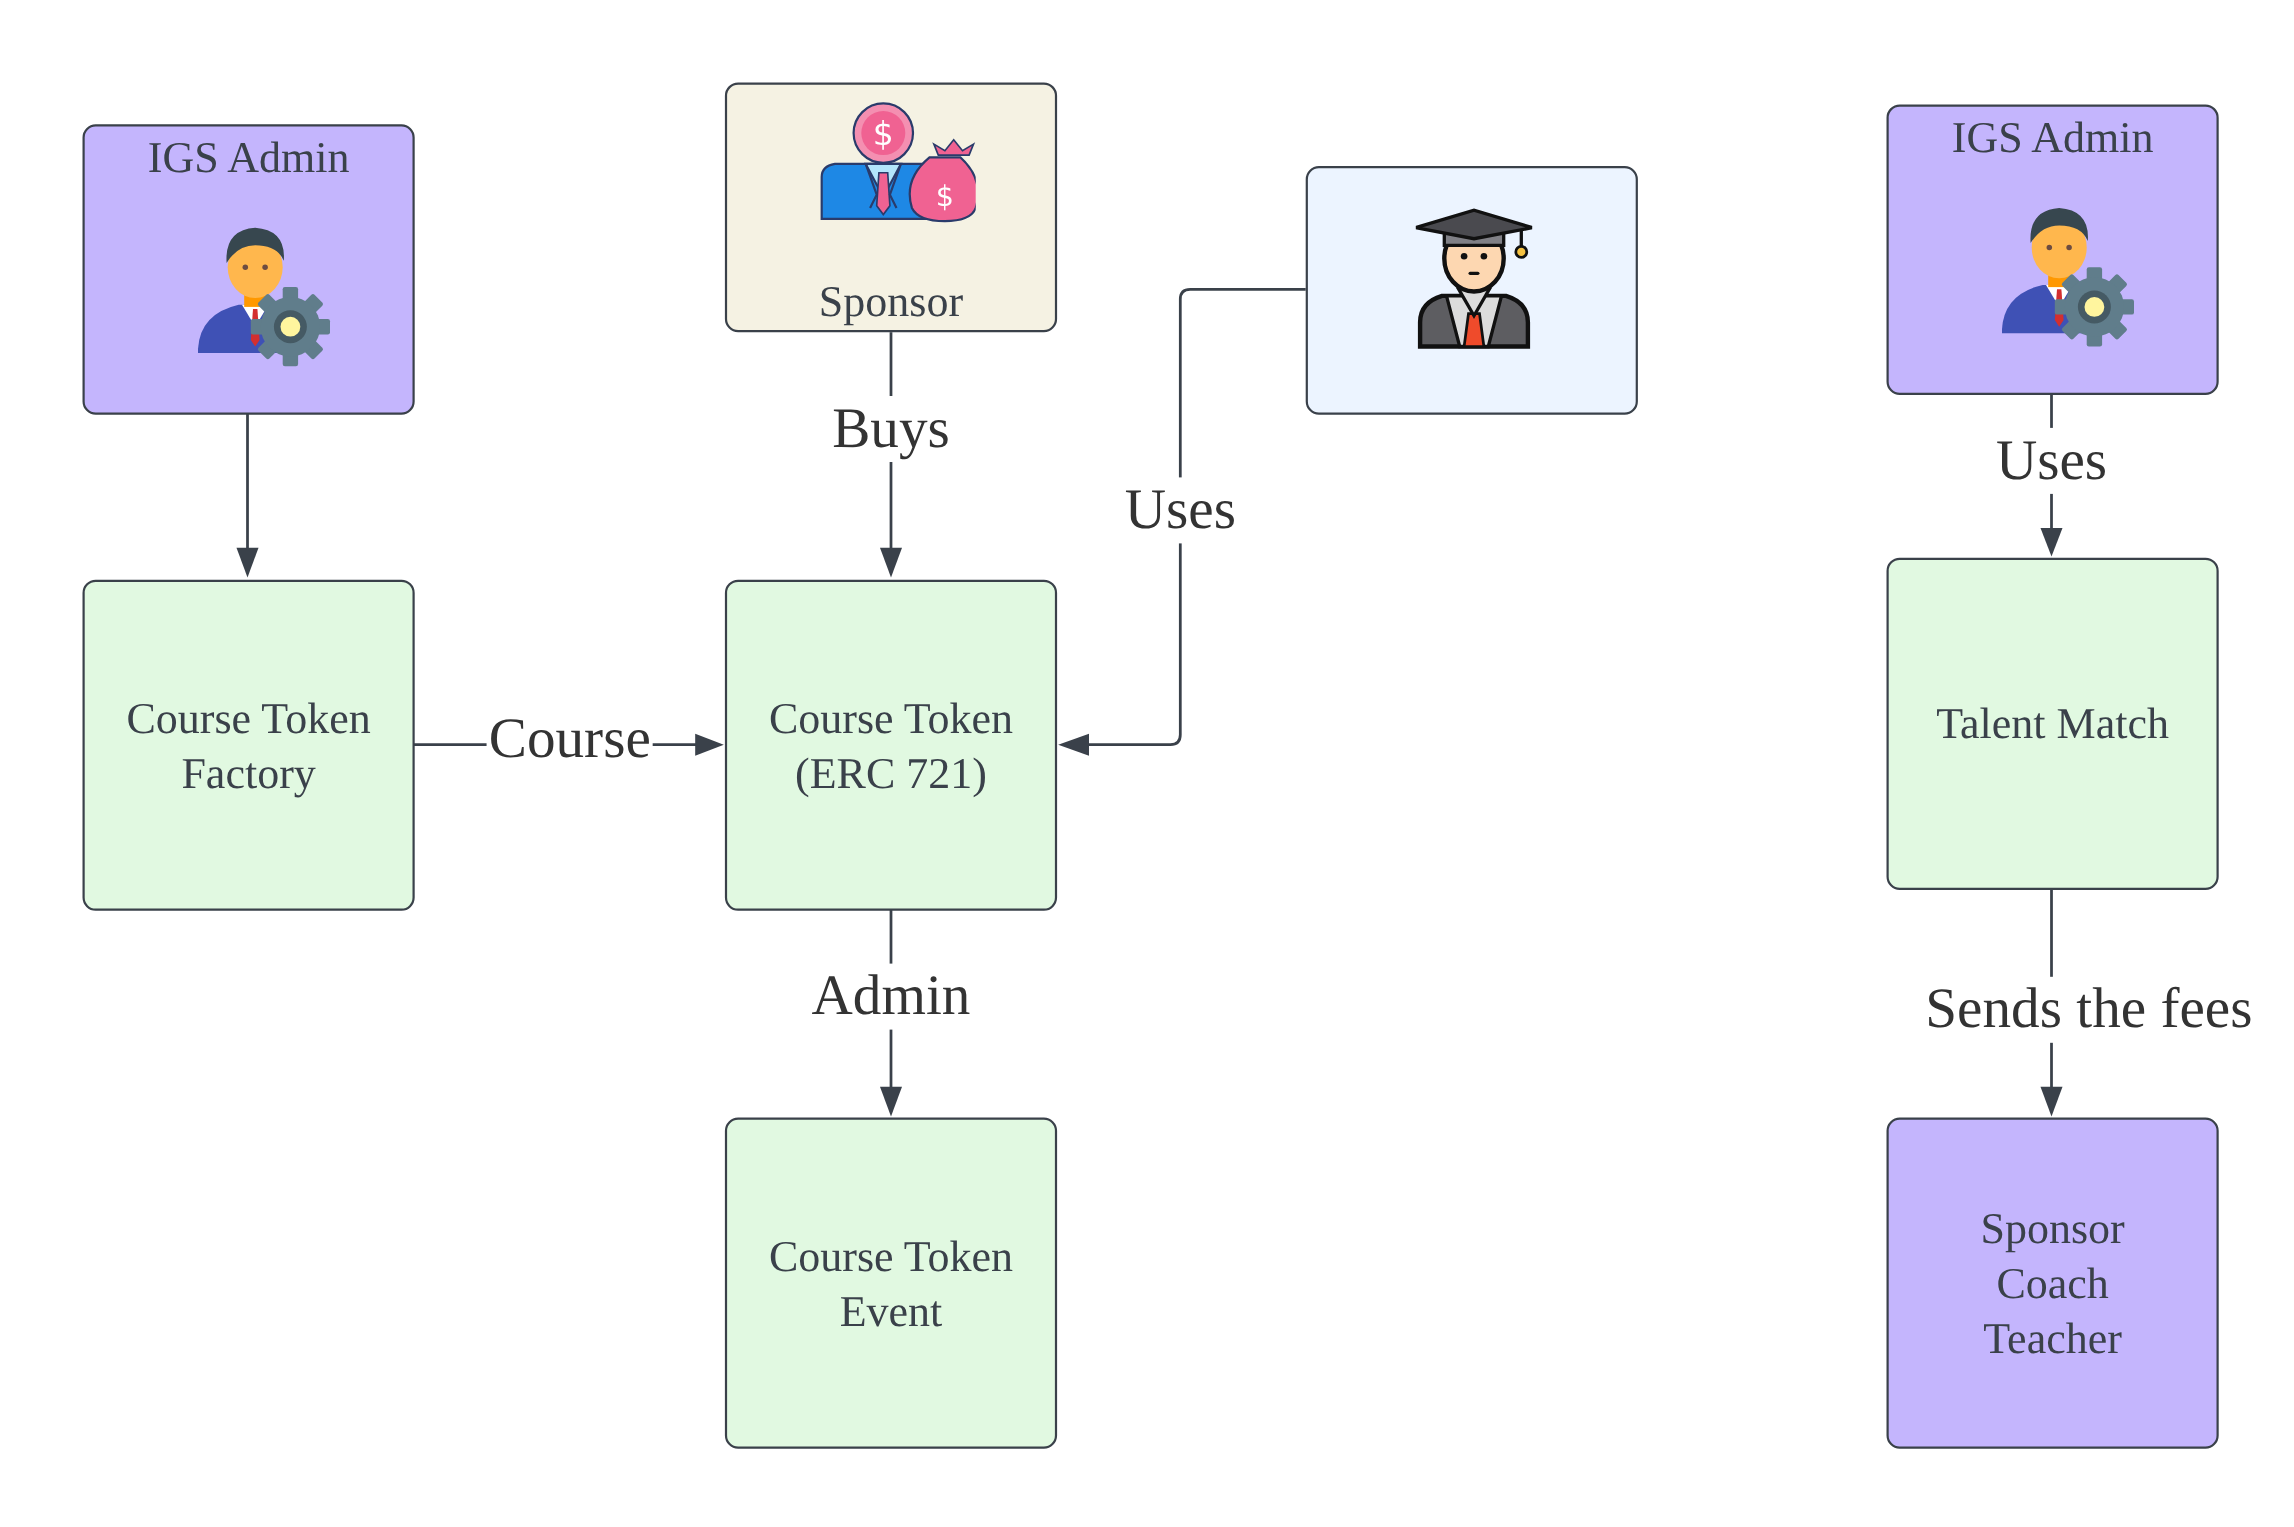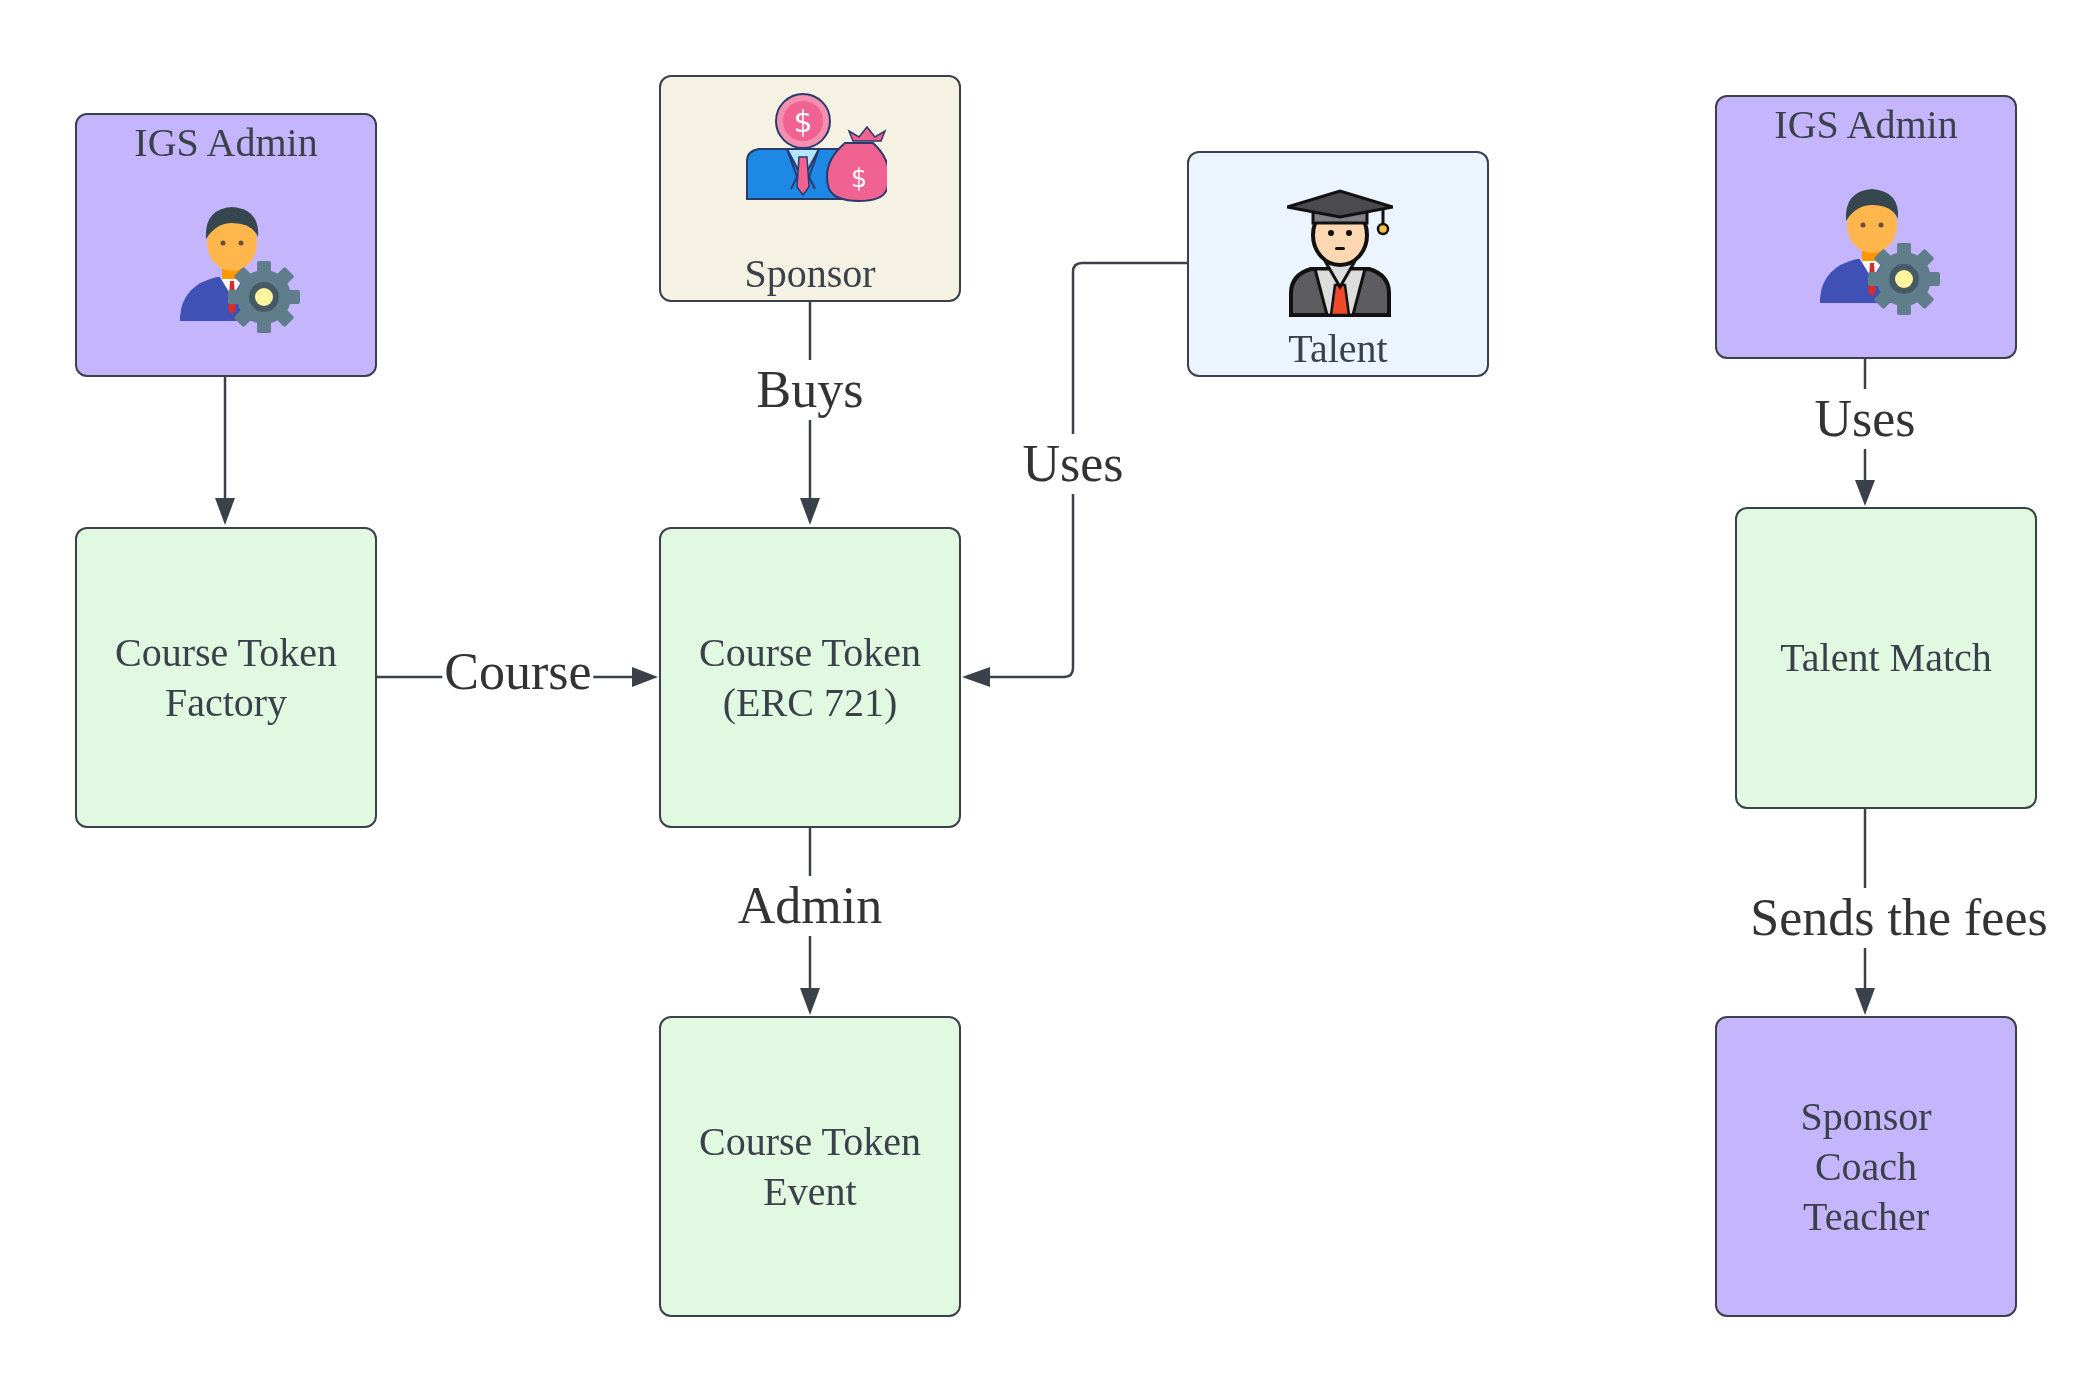--- a/index.html
+++ b/index.html
@@ -98,21 +98,20 @@
     <path d="M38,72 L53,98 L68,72" fill="#dcdcdc" stroke="#111" stroke-width="3"></path>
     <ellipse cx="53" cy="46" rx="27" ry="30" fill="#fdd7b1" stroke="#111" stroke-width="4"></ellipse>
     <circle cx="44" cy="44" r="3" fill="#111"></circle>
     <circle cx="62" cy="44" r="3" fill="#111"></circle>
     <rect x="48" y="58" width="10" height="3" rx="1.5" fill="#111"></rect>
     <path d="M26,22 L80,22 L80,34 L26,34 Z" fill="#808086" stroke="#111" stroke-width="3"></path>
     <path d="M0,18 L53,2 L106,18 L53,28 Z" fill="#4a4a4f" stroke="#111" stroke-width="3"></path>
     <path d="M96,20 L96,36" stroke="#111" stroke-width="3"></path>
     <circle cx="96" cy="40" r="5" fill="#f5c242" stroke="#111" stroke-width="2.5"></circle>
   </svg>
-  <div class="node-title" style="bottom:2px;">Talent</div>
 </div>
 
 <div class="node yellow" style="left:1715px;top:95px;width:302px;height:264px;">
   <div class="node-title" style="top:4px;">IGS Admin</div>
   <svg class="icon" style="left:95px;top:82px;" width="130" height="140" viewBox="0 0 130 140">
     <path d="M8,120 Q10,88 45,80 L80,80 Q92,84 96,100 L96,124 L8,124 Z" fill="#3f51b5"></path>
     <path d="M48,80 L60,100 L72,80 Z" fill="#ffffff"></path>
     <path d="M58,84 L62,84 L64,112 L60,118 L56,112 Z" fill="#d32f2f"></path>
     <rect x="50" y="64" width="20" height="18" fill="#ff9800"></rect>
     <ellipse cx="60" cy="46" rx="25" ry="28" fill="#ffb74d"></ellipse>
@@ -141,21 +140,21 @@
 <div class="node green" style="left:659px;top:527px;width:302px;height:301px;">
   <div class="node-label">Course Token
 (ERC 721)</div>
 </div>
 
 <div class="node green" style="left:659px;top:1016px;width:302px;height:301px;">
   <div class="node-label">Course Token
 Event</div>
 </div>
 
-<div class="node green" style="left:1715px;top:507px;width:302px;height:302px;margin-left:20px;">
+<div class="node green" style="left:1715px;top:507px;width:302px;height:302px;">
   <div class="node-label">Talent Match</div>
 </div>
 
 <div class="node yellow" style="left:1715px;top:1016px;width:302px;height:301px;">
   <div class="node-label">Sponsor
 Coach
 Teacher</div>
 </div>
 
 <div class="edge-label" style="left:518px;top:672px;">Course</div>

